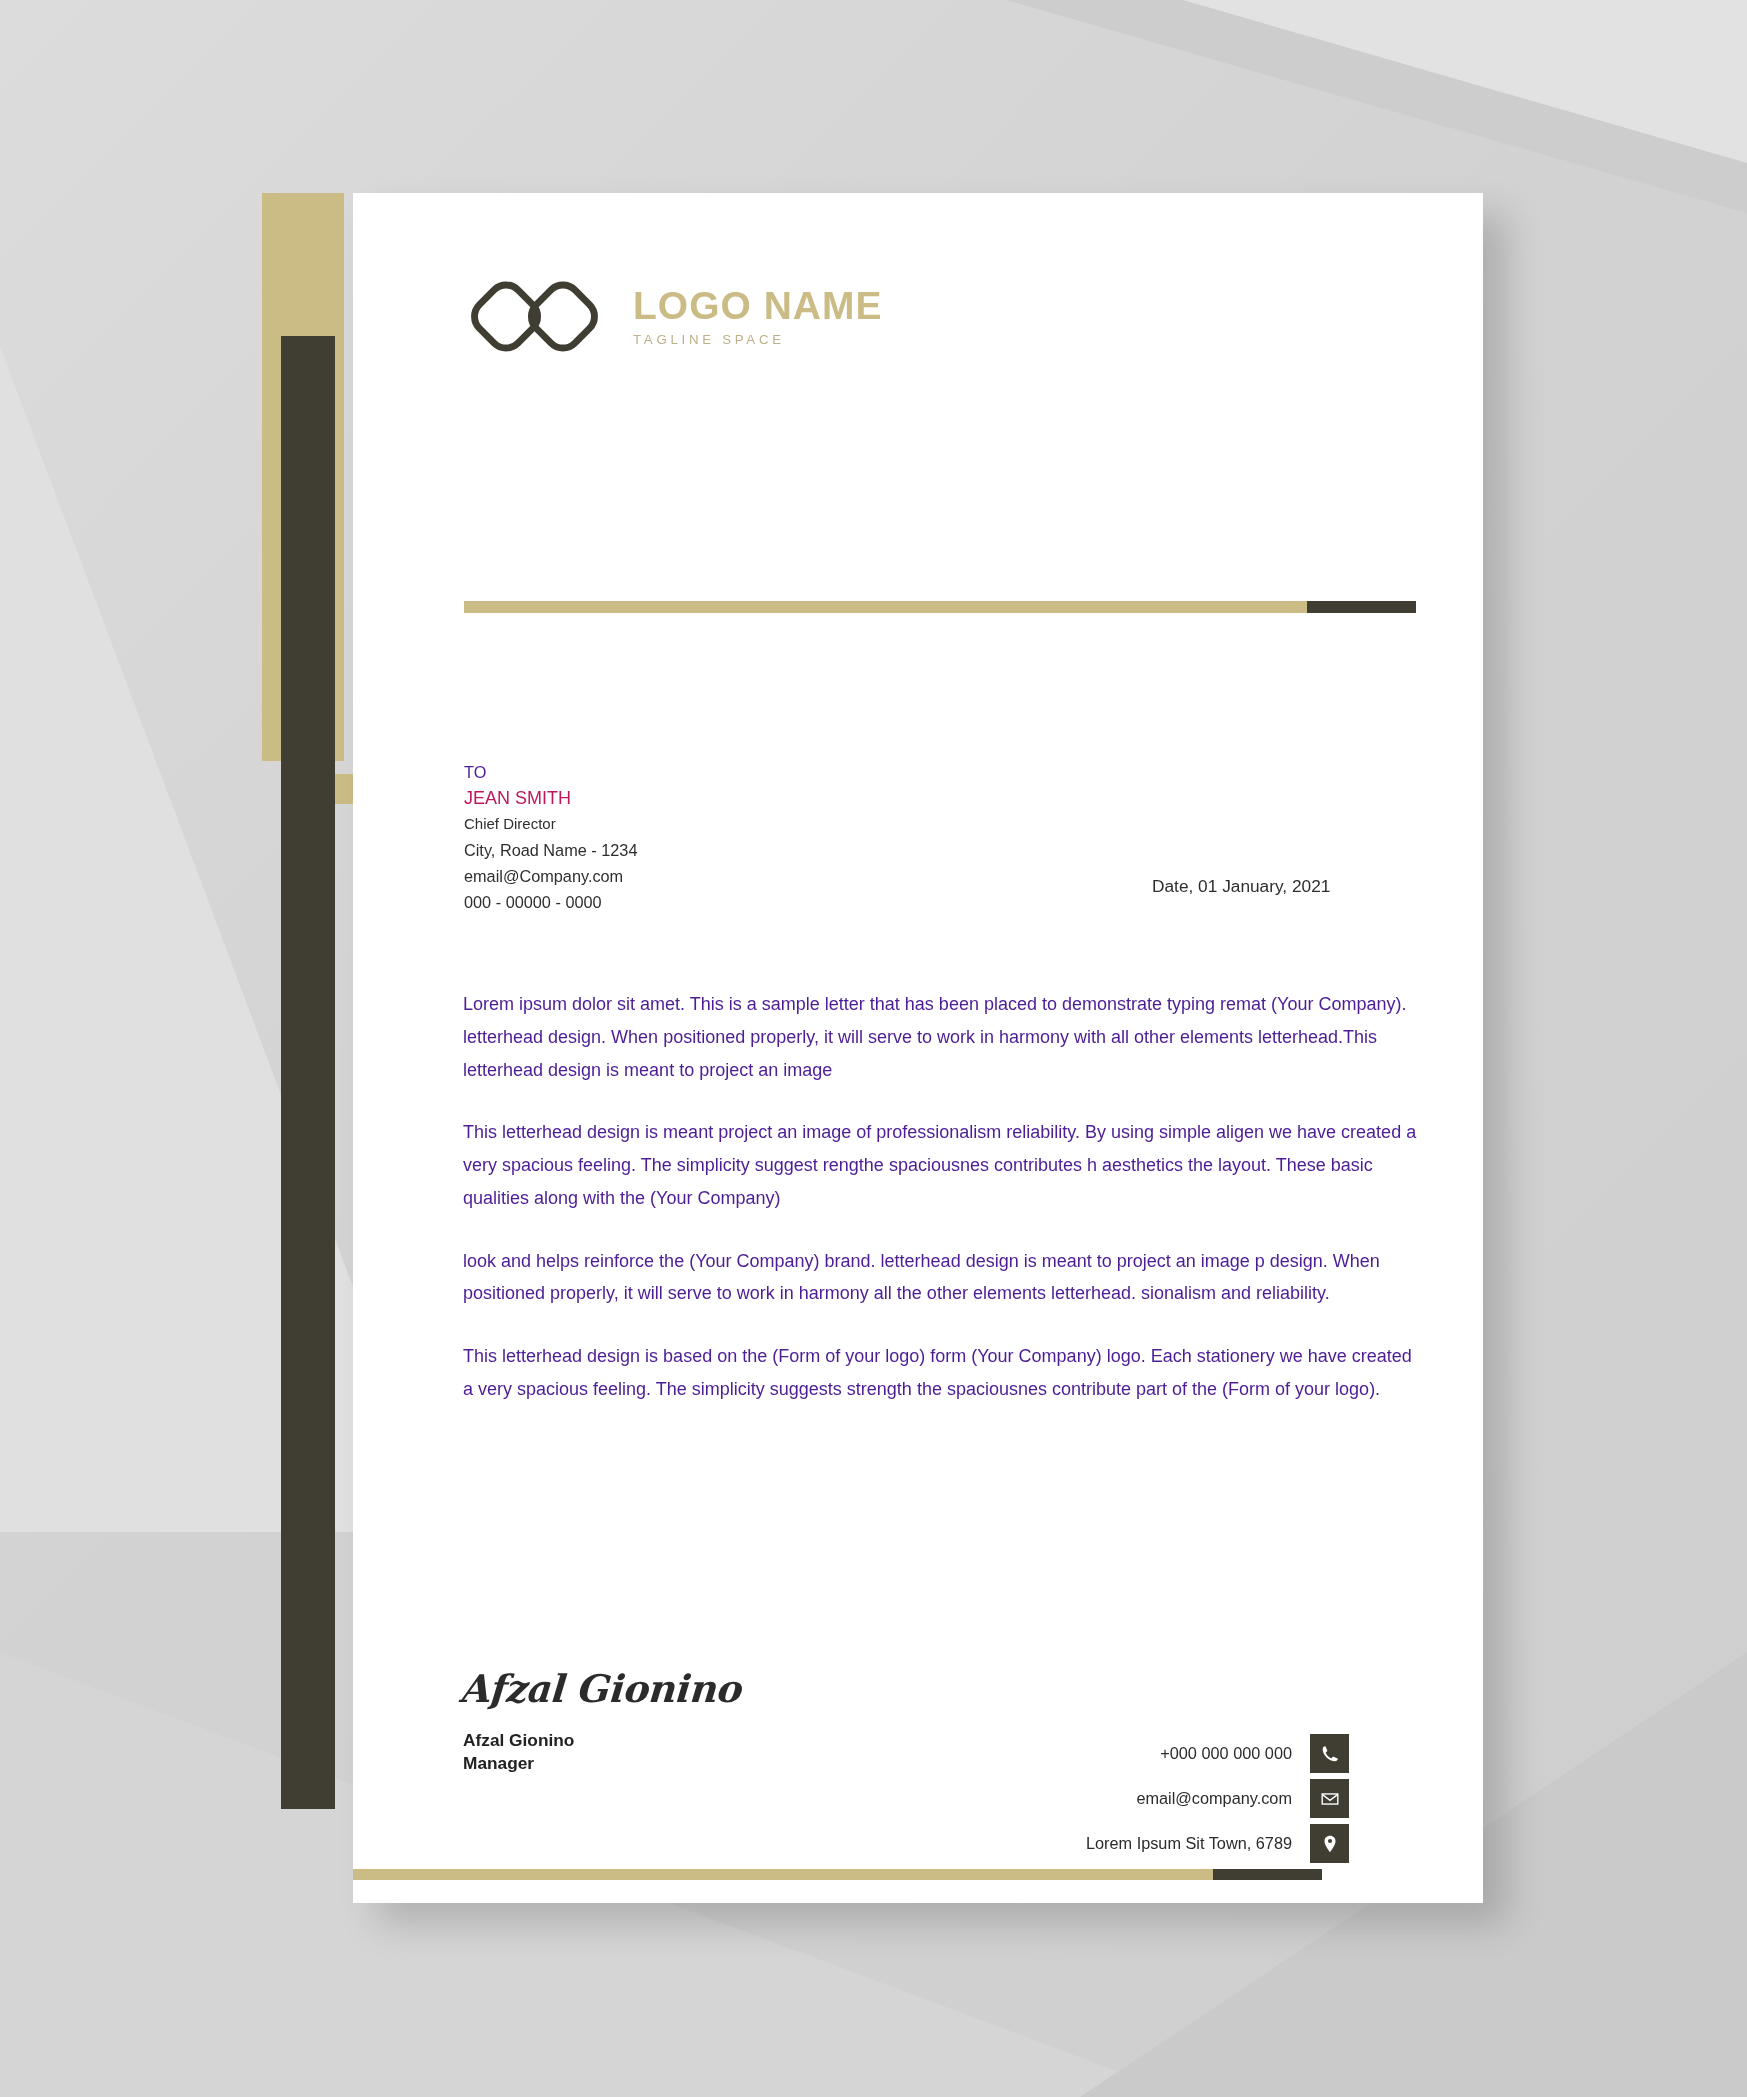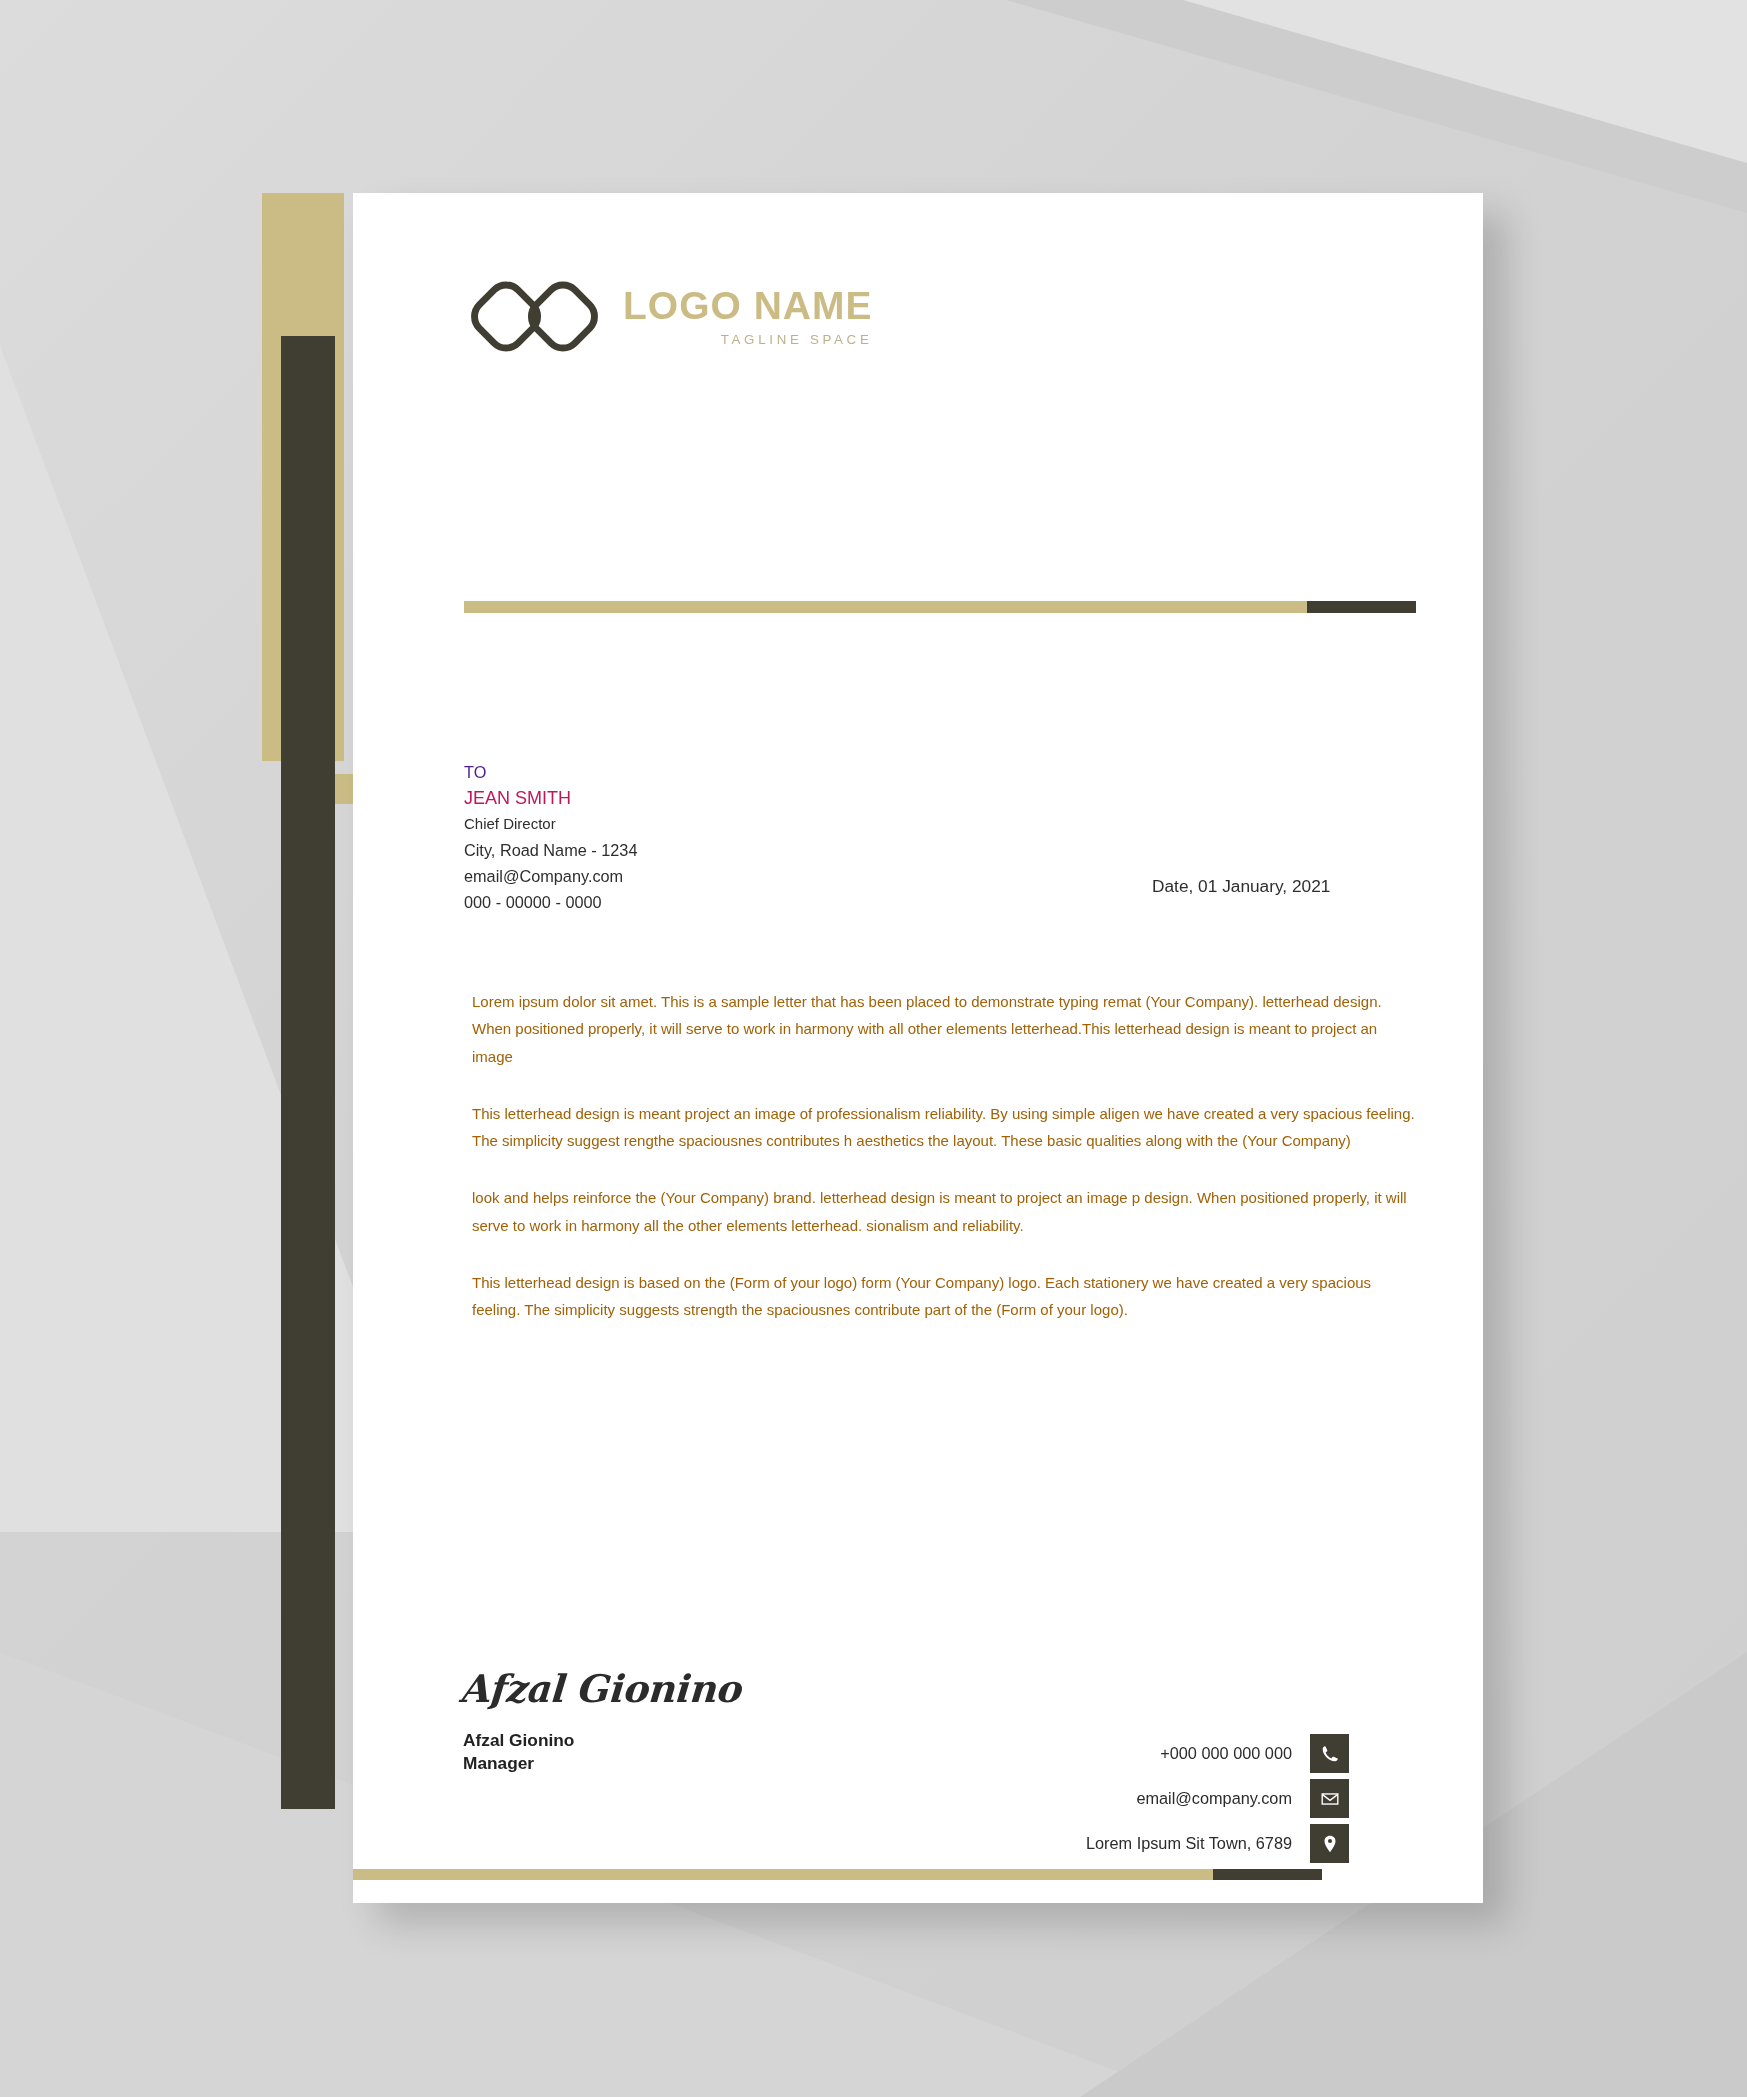--- a/index.html
+++ b/index.html
@@ -122,22 +122,21 @@
     top: 74px;
     display: flex;
     align-items: center;
   }
   .logo-mark {
     width: 141px;
     height: 99px;
     flex: 0 0 auto;
   }
   .logo-text {
-    margin-left: 18px;
-    text-align: right;
+    margin-left: 28px;
   }
   .logo-name {
     font-size: 39px;
     letter-spacing: 1px;
     color: #cbbb85;
     font-weight: bold;
     line-height: 1;
   }
   .logo-tagline {
     margin-top: 7px;
@@ -208,24 +207,24 @@
   }
 
   
   .body-copy {
     position: absolute;
     left: 110px;
     top: 795px;
     width: 954px;
   }
   .body-copy p {
-    margin: 0 0 30px 9px;
-    font-size: 15px;
+    margin: 0 0 30px 0;
+    font-size: 18px;
     line-height: 1.82;
-    color: #a16207;
+    color: #4c1d95;
   }
 
   
   .signature {
     position: absolute;
     left: 110px;
     top: 1473px;
   }
   .sign-script {
     font-family: "DejaVu Serif", serif;

